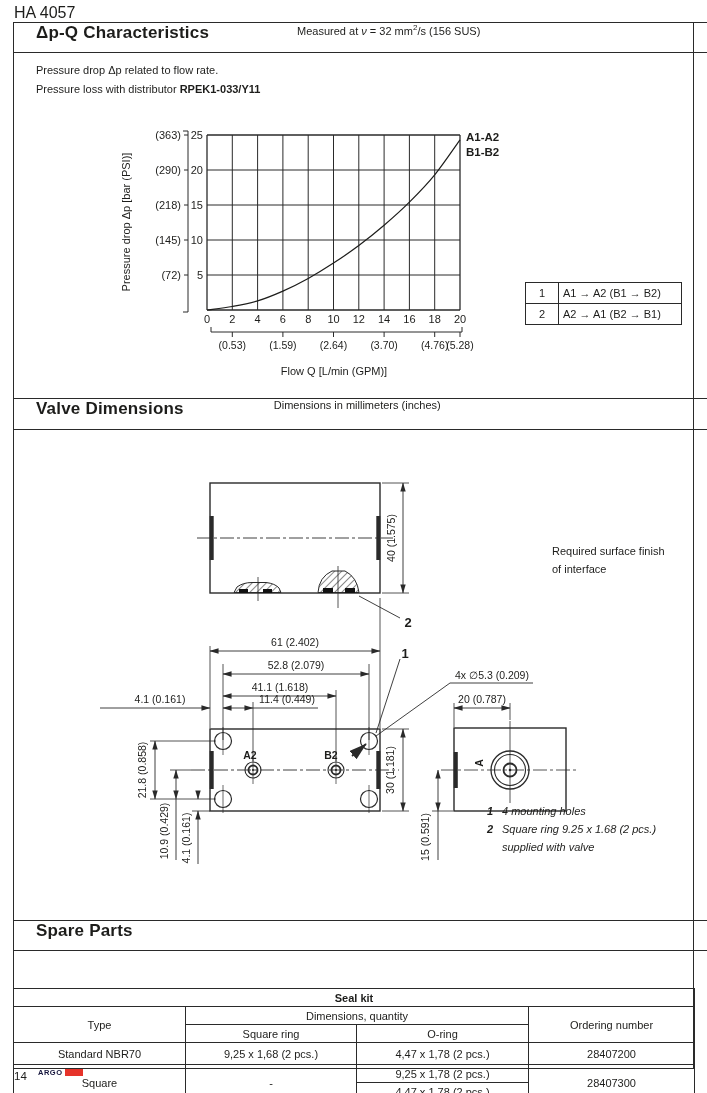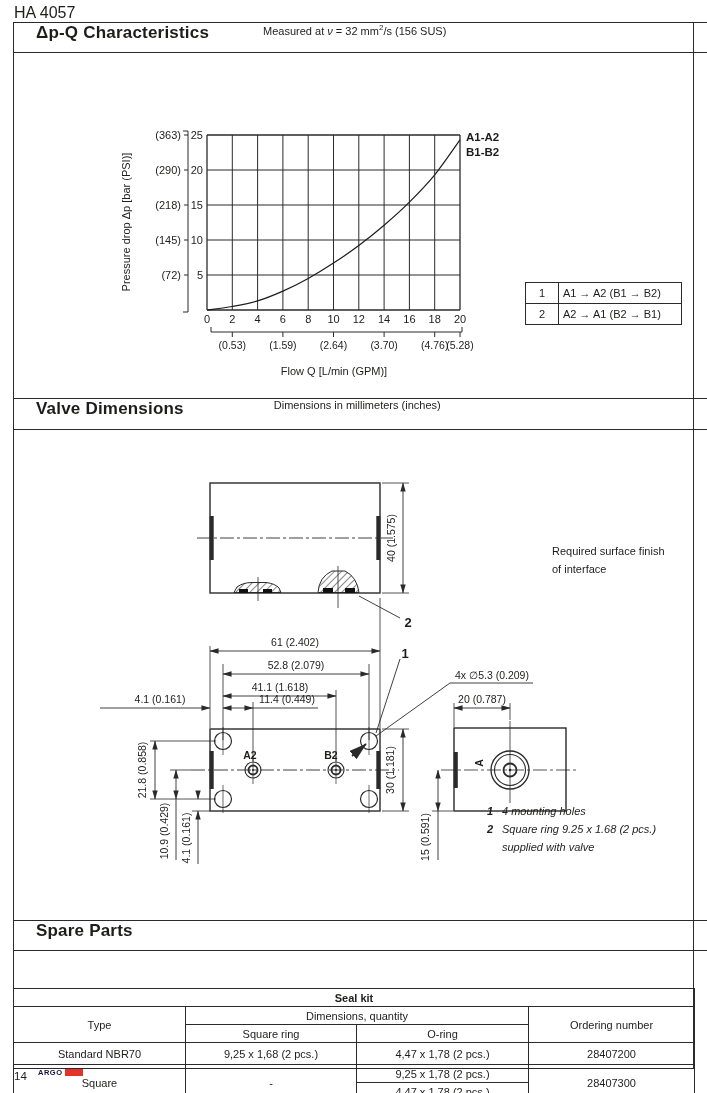--- a/index.html
+++ b/index.html
@@ -43,24 +43,26 @@
   .logo-blue{width:10px;height:8px;}
 </style>
 </head>
 <body>
 
 <div class="abs doc-num">HA 4057</div>
 <div class="abs page-border"></div>
 
 <div class="abs band" style="top:22px;height:31px;">
   <span class="band-title">Δp-Q Characteristics</span>
-  <span class="band-sub" style="margin-left:54px;"><span>Measured at  </span><i>ν</i><span> = 32 mm</span><sup>2</sup><span>/s (156 SUS)</span></span>
+  <span class="band-sub" style="margin-left:88px;"><span>Measured at  </span><i>ν</i><span> = 32 mm</span><sup>2</sup><span>/s (156 SUS)</span></span>
 </div>
 
 <div class="abs para">
+  <div>Pressure drop Δp related to flow rate.</div>
+  <div><span>Pressure loss with distributor </span><b>RPEK1-033/Y11</b></div>
 </div>
 
 <svg id="chart" class="abs" style="left:80px;top:118px;" width="560" height="278" viewBox="80 118 560 278">
     <line x1="207" y1="135" x2="207" y2="310" stroke="#2a2a2a" stroke-width="1.3"></line>
     <line x1="232.3" y1="135" x2="232.3" y2="310" stroke="#2a2a2a" stroke-width="1"></line>
     <line x1="257.6" y1="135" x2="257.6" y2="310" stroke="#2a2a2a" stroke-width="1"></line>
     <line x1="282.9" y1="135" x2="282.9" y2="310" stroke="#2a2a2a" stroke-width="1"></line>
     <line x1="308.2" y1="135" x2="308.2" y2="310" stroke="#2a2a2a" stroke-width="1"></line>
     <line x1="333.5" y1="135" x2="333.5" y2="310" stroke="#2a2a2a" stroke-width="1"></line>
     <line x1="358.8" y1="135" x2="358.8" y2="310" stroke="#2a2a2a" stroke-width="1"></line>

